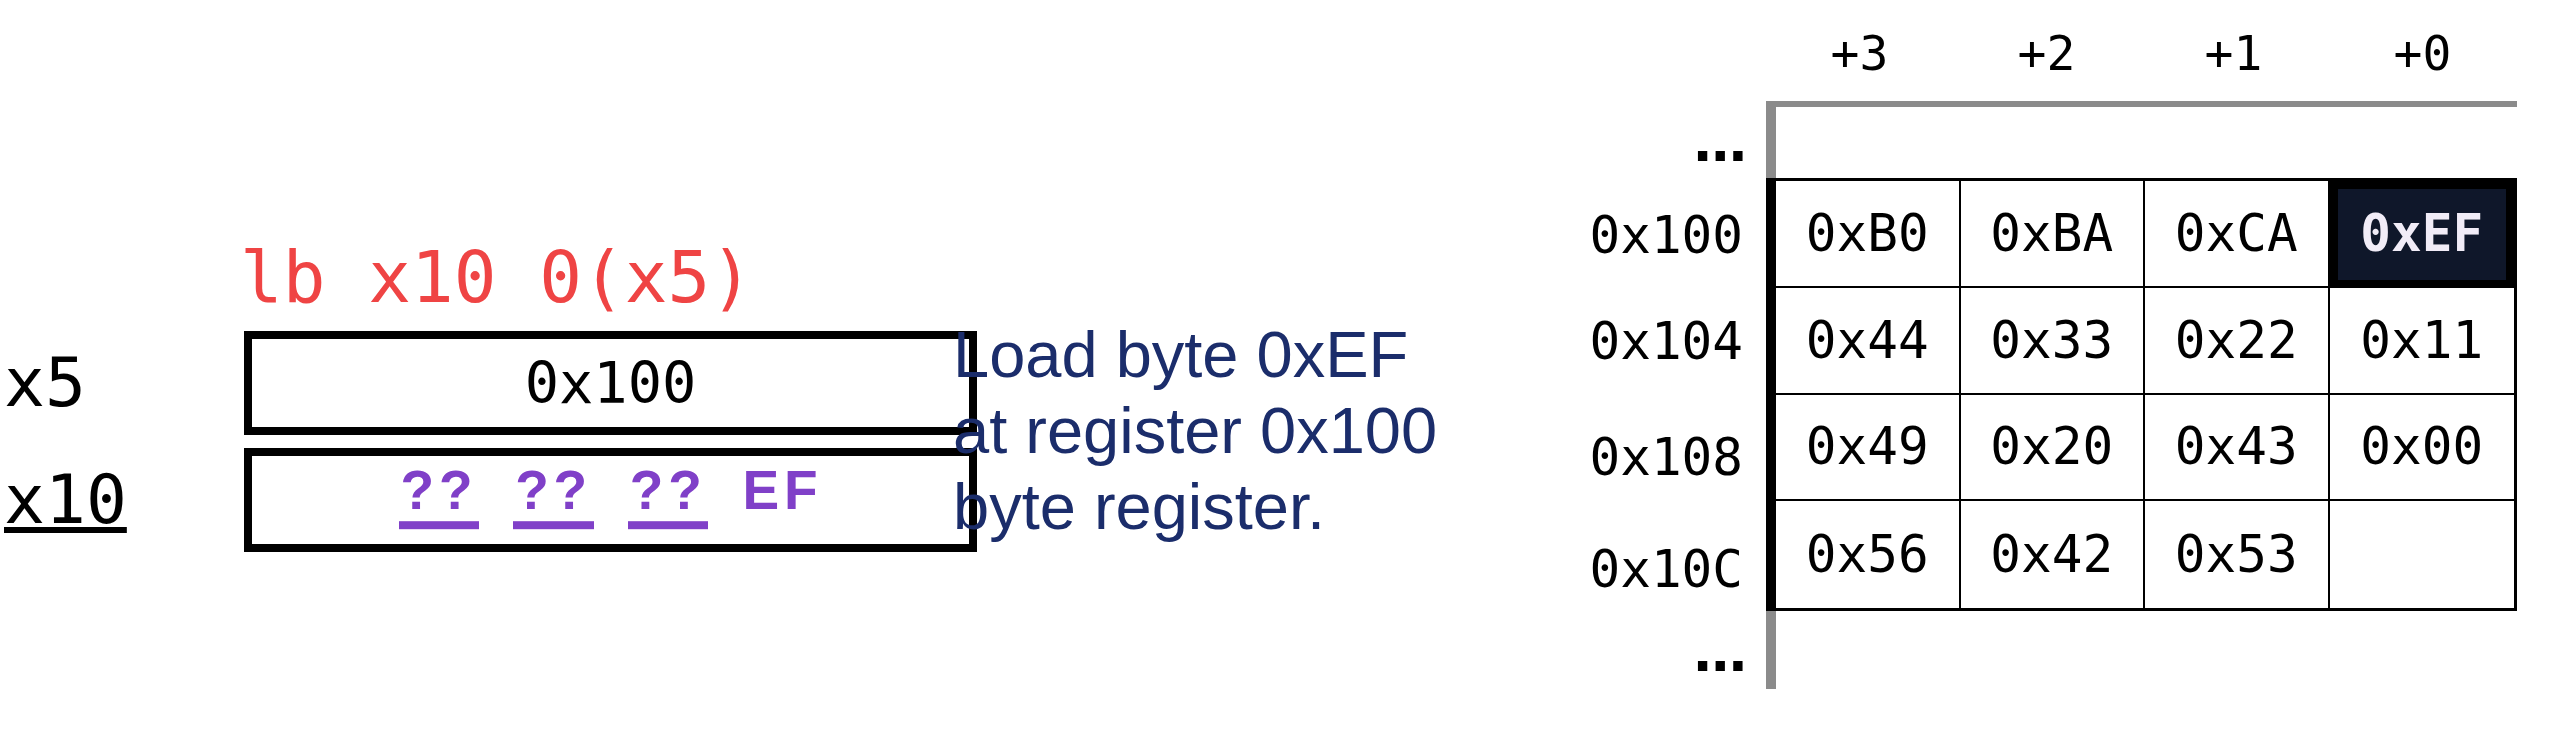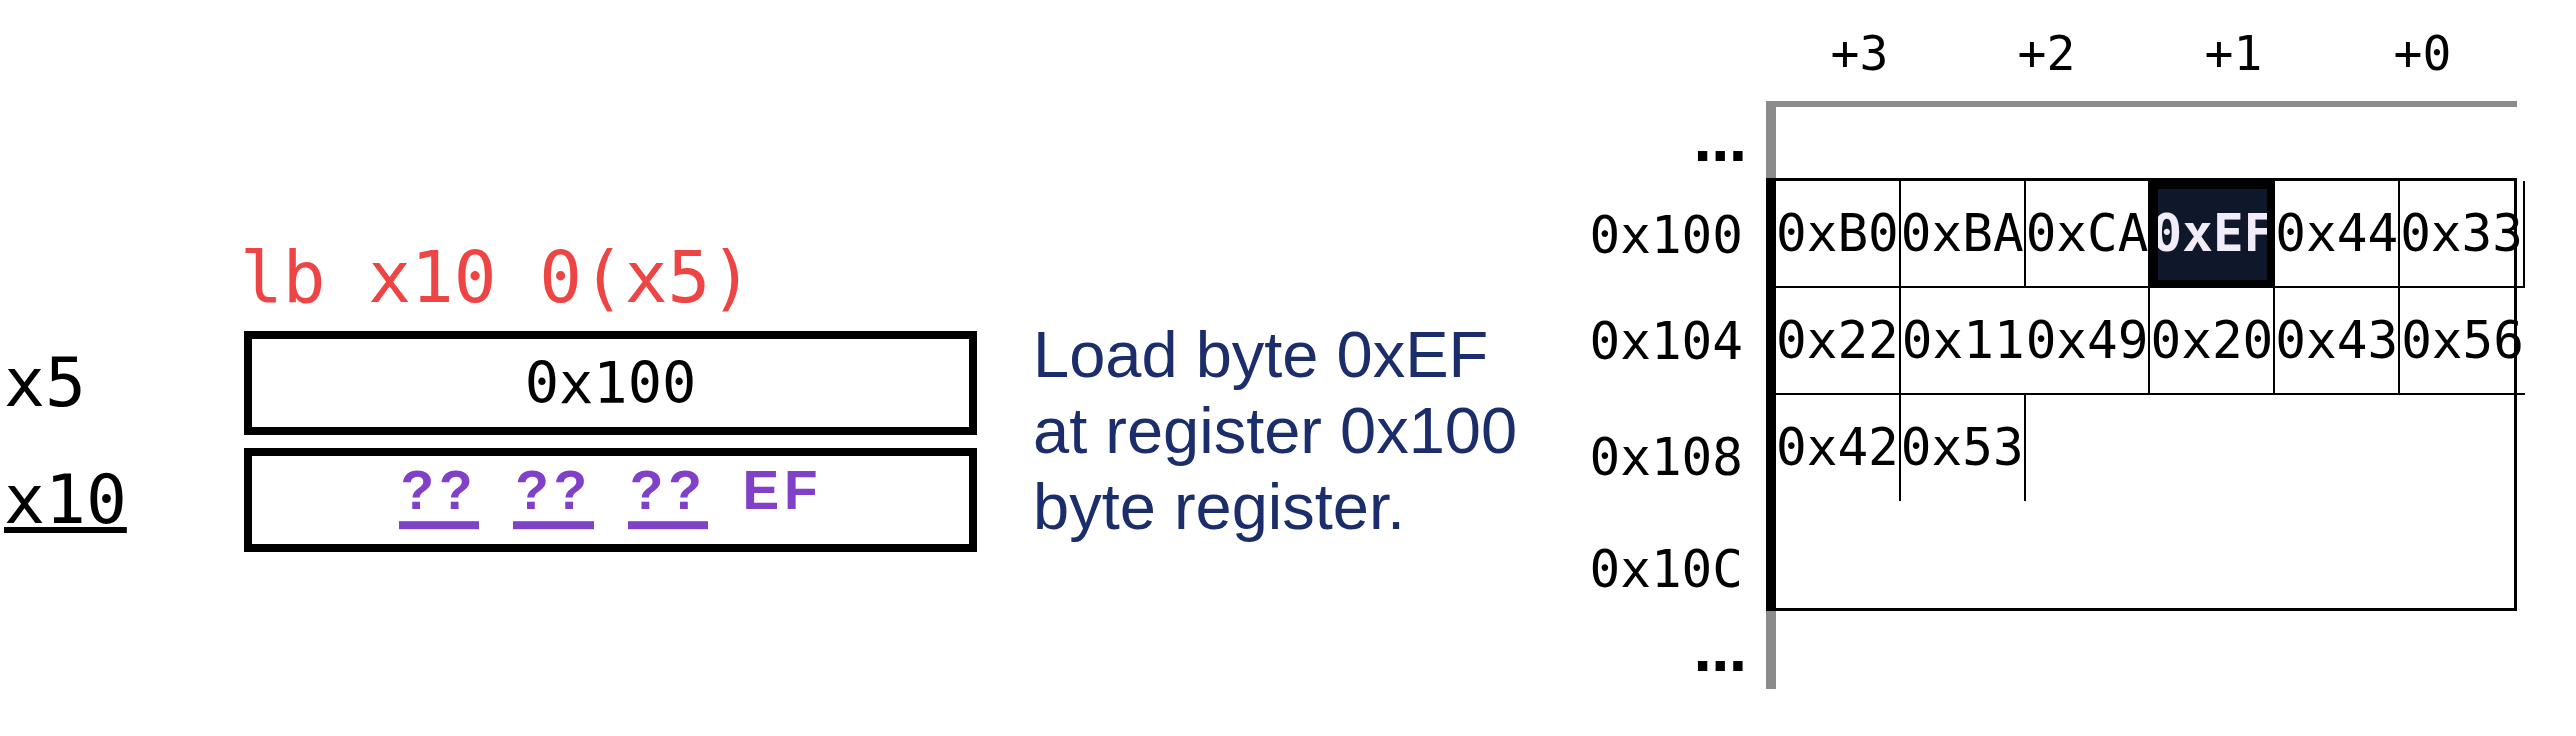--- a/index.html
+++ b/index.html
@@ -62,21 +62,21 @@
   .unknown-byte {
     border-bottom: 8.6px solid #8040c8;
     padding: 0 1.9px 2.9px 1.9px;
     line-height: 1;
   }
   .known-byte { line-height: 1; padding-bottom: 11.4px; }
 
   
   .caption {
     position: absolute;
-    left: 1033px;
+    left: 953px;
     top: 317px;
     font-family: "Liberation Sans", sans-serif;
     font-size: 65px;
     line-height: 76px;
     color: #1b2d6b;
   }
 
   
   .mem-header {
     position: absolute;
@@ -134,21 +134,21 @@
     position: absolute;
     left: 1766px;
     top: 178px;
     width: 751px;
     height: 433px;
     box-sizing: border-box;
     border: 3.8px solid #000;
     border-left-width: 10.5px;
     background: #fff;
     display: grid;
-    grid-template-columns: repeat(6, 1fr);
+    grid-template-columns: repeat(4, 1fr);
     grid-template-rows: repeat(4, 1fr);
   }
   .mem-cell {
     display: flex;
     align-items: center;
     justify-content: center;
     font-size: 51px;
     color: #000;
     border-right: 2.9px solid #000;
     border-bottom: 2.9px solid #000;
@@ -216,19 +216,20 @@
 
     <div class="mem-cell">0x44</div>
     <div class="mem-cell">0x33</div>
     <div class="mem-cell">0x22</div>
     <div class="mem-cell">0x11</div>
 
     <div class="mem-cell">0x49</div>
     <div class="mem-cell">0x20</div>
     <div class="mem-cell">0x43</div>
 
+    <div class="mem-cell">0x00</div>
     <div class="mem-cell">0x56</div>
     <div class="mem-cell">0x42</div>
     <div class="mem-cell">0x53</div>
   </div>
 
 </div>
 
 
 </body></html>

